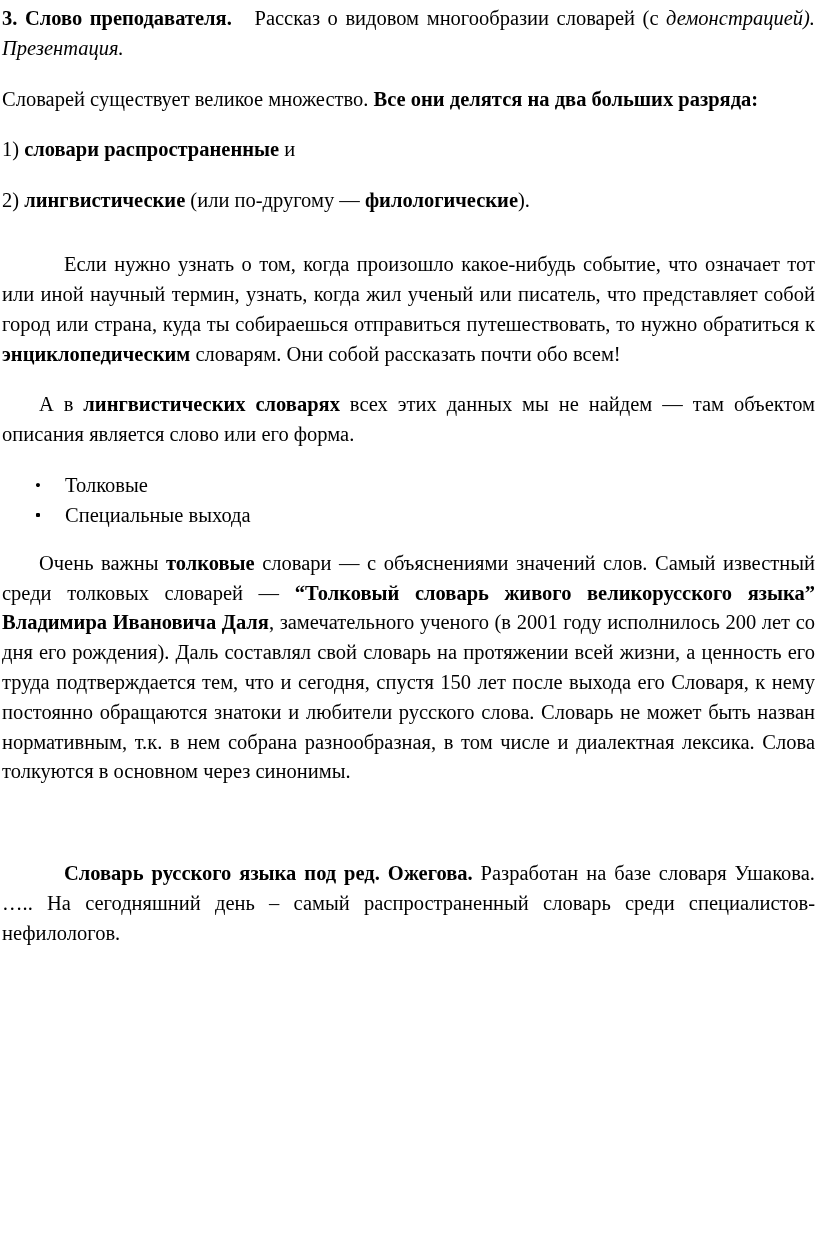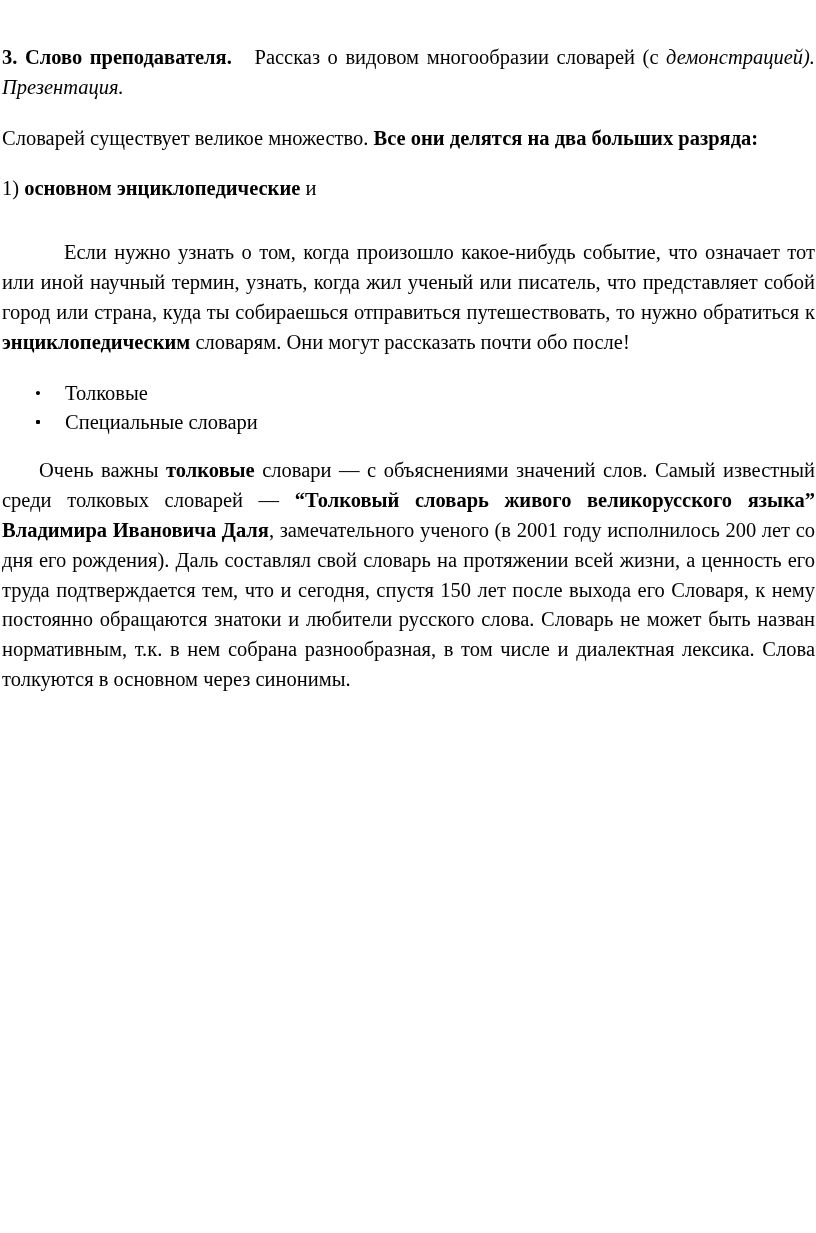--- a/index.html
+++ b/index.html
@@ -12,23 +12,22 @@
     height: 1233px;
     overflow: hidden;
     font-family: "Liberation Serif", "DejaVu Serif", serif;
     color: #000000;
     -webkit-font-smoothing: none;
   }
   .page {
     width: 816px;
     height: 1023px;
     box-sizing: border-box;
-    padding: 11px 0px 0px 2px;
+    padding: 4px 0px 0px 2px;
     position: relative;
-    margin-top: 32px;
   }
   p {
     margin: 0;
     font-size: 20.5px;
     line-height: 1.455;
     text-align: justify;
     text-justify: inter-word;
     width: 813px;
   }
   .b { font-weight: bold; }
@@ -73,50 +72,59 @@
 
   <p class="para-head indent-none">
     <span class="b">3. Слово преподавателя.</span><span>&nbsp;&nbsp;&nbsp;</span><span>Рассказ о видовом многообразии словарей (с </span><span class="i">демонстрацией). Презентация.</span>
   </p>
 
   <p class="para-gap indent-none">
     <span>Словарей существует великое множество. </span><span class="b">Все они делятся на два больших разряда:</span>
   </p>
 
   <p class="para-gap indent-none">
-    <span>1) </span><span class="b">основном энциклопедические</span><span> и</span>
+    <span>1) </span><span class="b">словари распространенные</span><span> и</span>
   </p>
 
+  <p class="para-gap indent-none">
+    <span>2) </span><span class="b">лингвистические</span><span> (или по-другому — </span><span class="b">филологические</span><span>).</span>
+  </p>
 
   <div class="spacer-sm"></div>
 
   <p class="para-gap indent-lg">
-    <span>Если нужно узнать о том, когда произошло какое-нибудь событие, что означает тот или иной научный термин, узнать, когда жил ученый или писатель, что представляет собой город или страна, куда ты собираешься отправиться путешествовать, то нужно обратиться к </span><span class="b">энциклопедическим</span><span> словарям. Они могут рассказать почти обо после!</span>
+    <span>Если нужно узнать о том, когда произошло какое-нибудь событие, что означает тот или иной научный термин, узнать, когда жил ученый или писатель, что представляет собой город или страна, куда ты собираешься отправиться путешествовать, то нужно обратиться к </span><span class="b">энциклопедическим</span><span> словарям. Они собой рассказать почти обо всем!</span>
   </p>
 
+  <p class="para-gap indent-md">
+    <span>А в </span><span class="b">лингвистических словарях</span><span> всех этих данных мы не найдем — там объектом описания является слово или его форма.</span>
+  </p>
 
 
   <ul class="bullets">
     <li>
       <span class="dot">•</span><span>Толковые</span>
     </li>
     <li>
       <span class="dot">•</span>
     </li>
     <li>
       <span class="dot">•</span>
     </li>
     <li>
-      <span class="dot">•</span><span>Специальные словари</span>
+      <span class="dot">•</span><span>Специальные выхода</span>
     </li>
   </ul>
 
   <p class="para-tight indent-md">
     <span>Очень важны </span><span class="b">толковые</span><span> словари — с объяснениями значений слов. Самый известный среди толковых словарей — </span><span class="b">“Толковый словарь живого великорусского языка” Владимира Ивановича Даля</span><span>, замечательного ученого (в 2001 году исполнилось 200 лет со дня его рождения). Даль составлял свой словарь на протяжении всей жизни, а ценность его труда подтверждается тем, что и сегодня, спустя 150 лет после выхода его Словаря, к нему постоянно обращаются знатоки и любители русского слова. Словарь не может быть назван нормативным, т.к. в нем собрана разнообразная, в том числе и диалектная лексика. Слова толкуются в основном через синонимы.</span>
   </p>
 
   <div class="spacer-md"></div>
 
 
   <div class="spacer-lg"></div>
 
+  <p class="indent-lg">
+    <span class="b">Словарь русского языка под ред. Ожегова.</span><span> Разработан на базе словаря Ушакова. ….. На сегодняшний день – самый распространенный словарь среди специалистов-нефилологов.</span>
+  </p>
 
 </div>
 
 </body></html>

